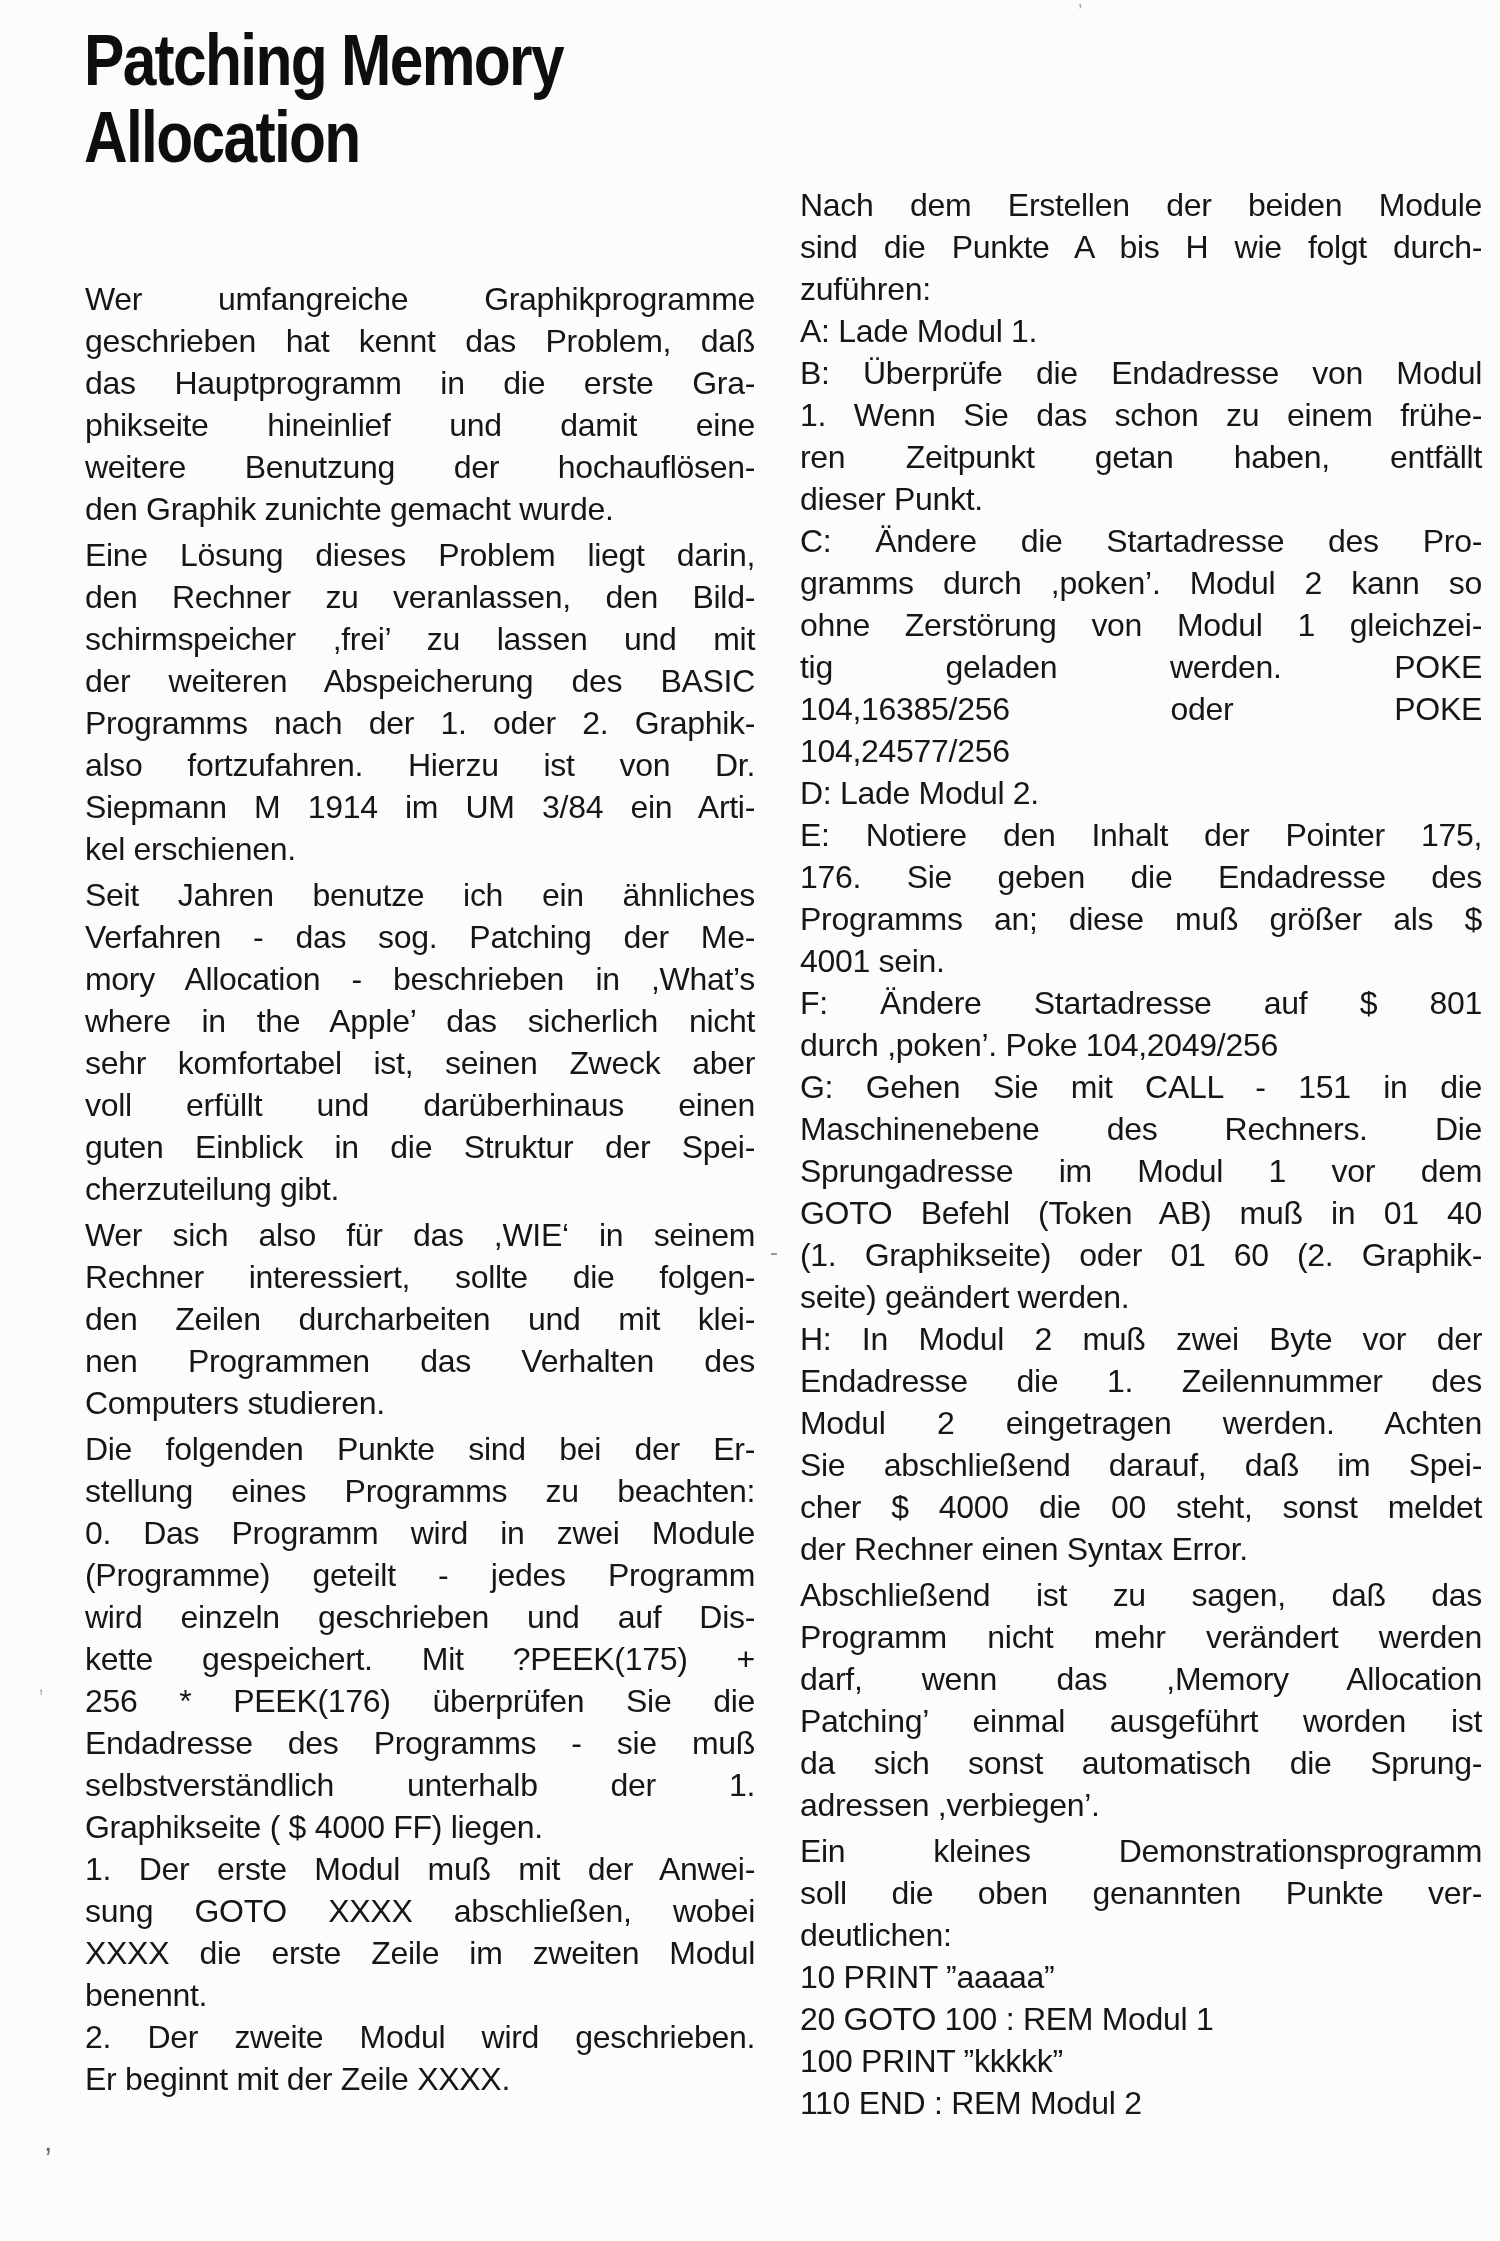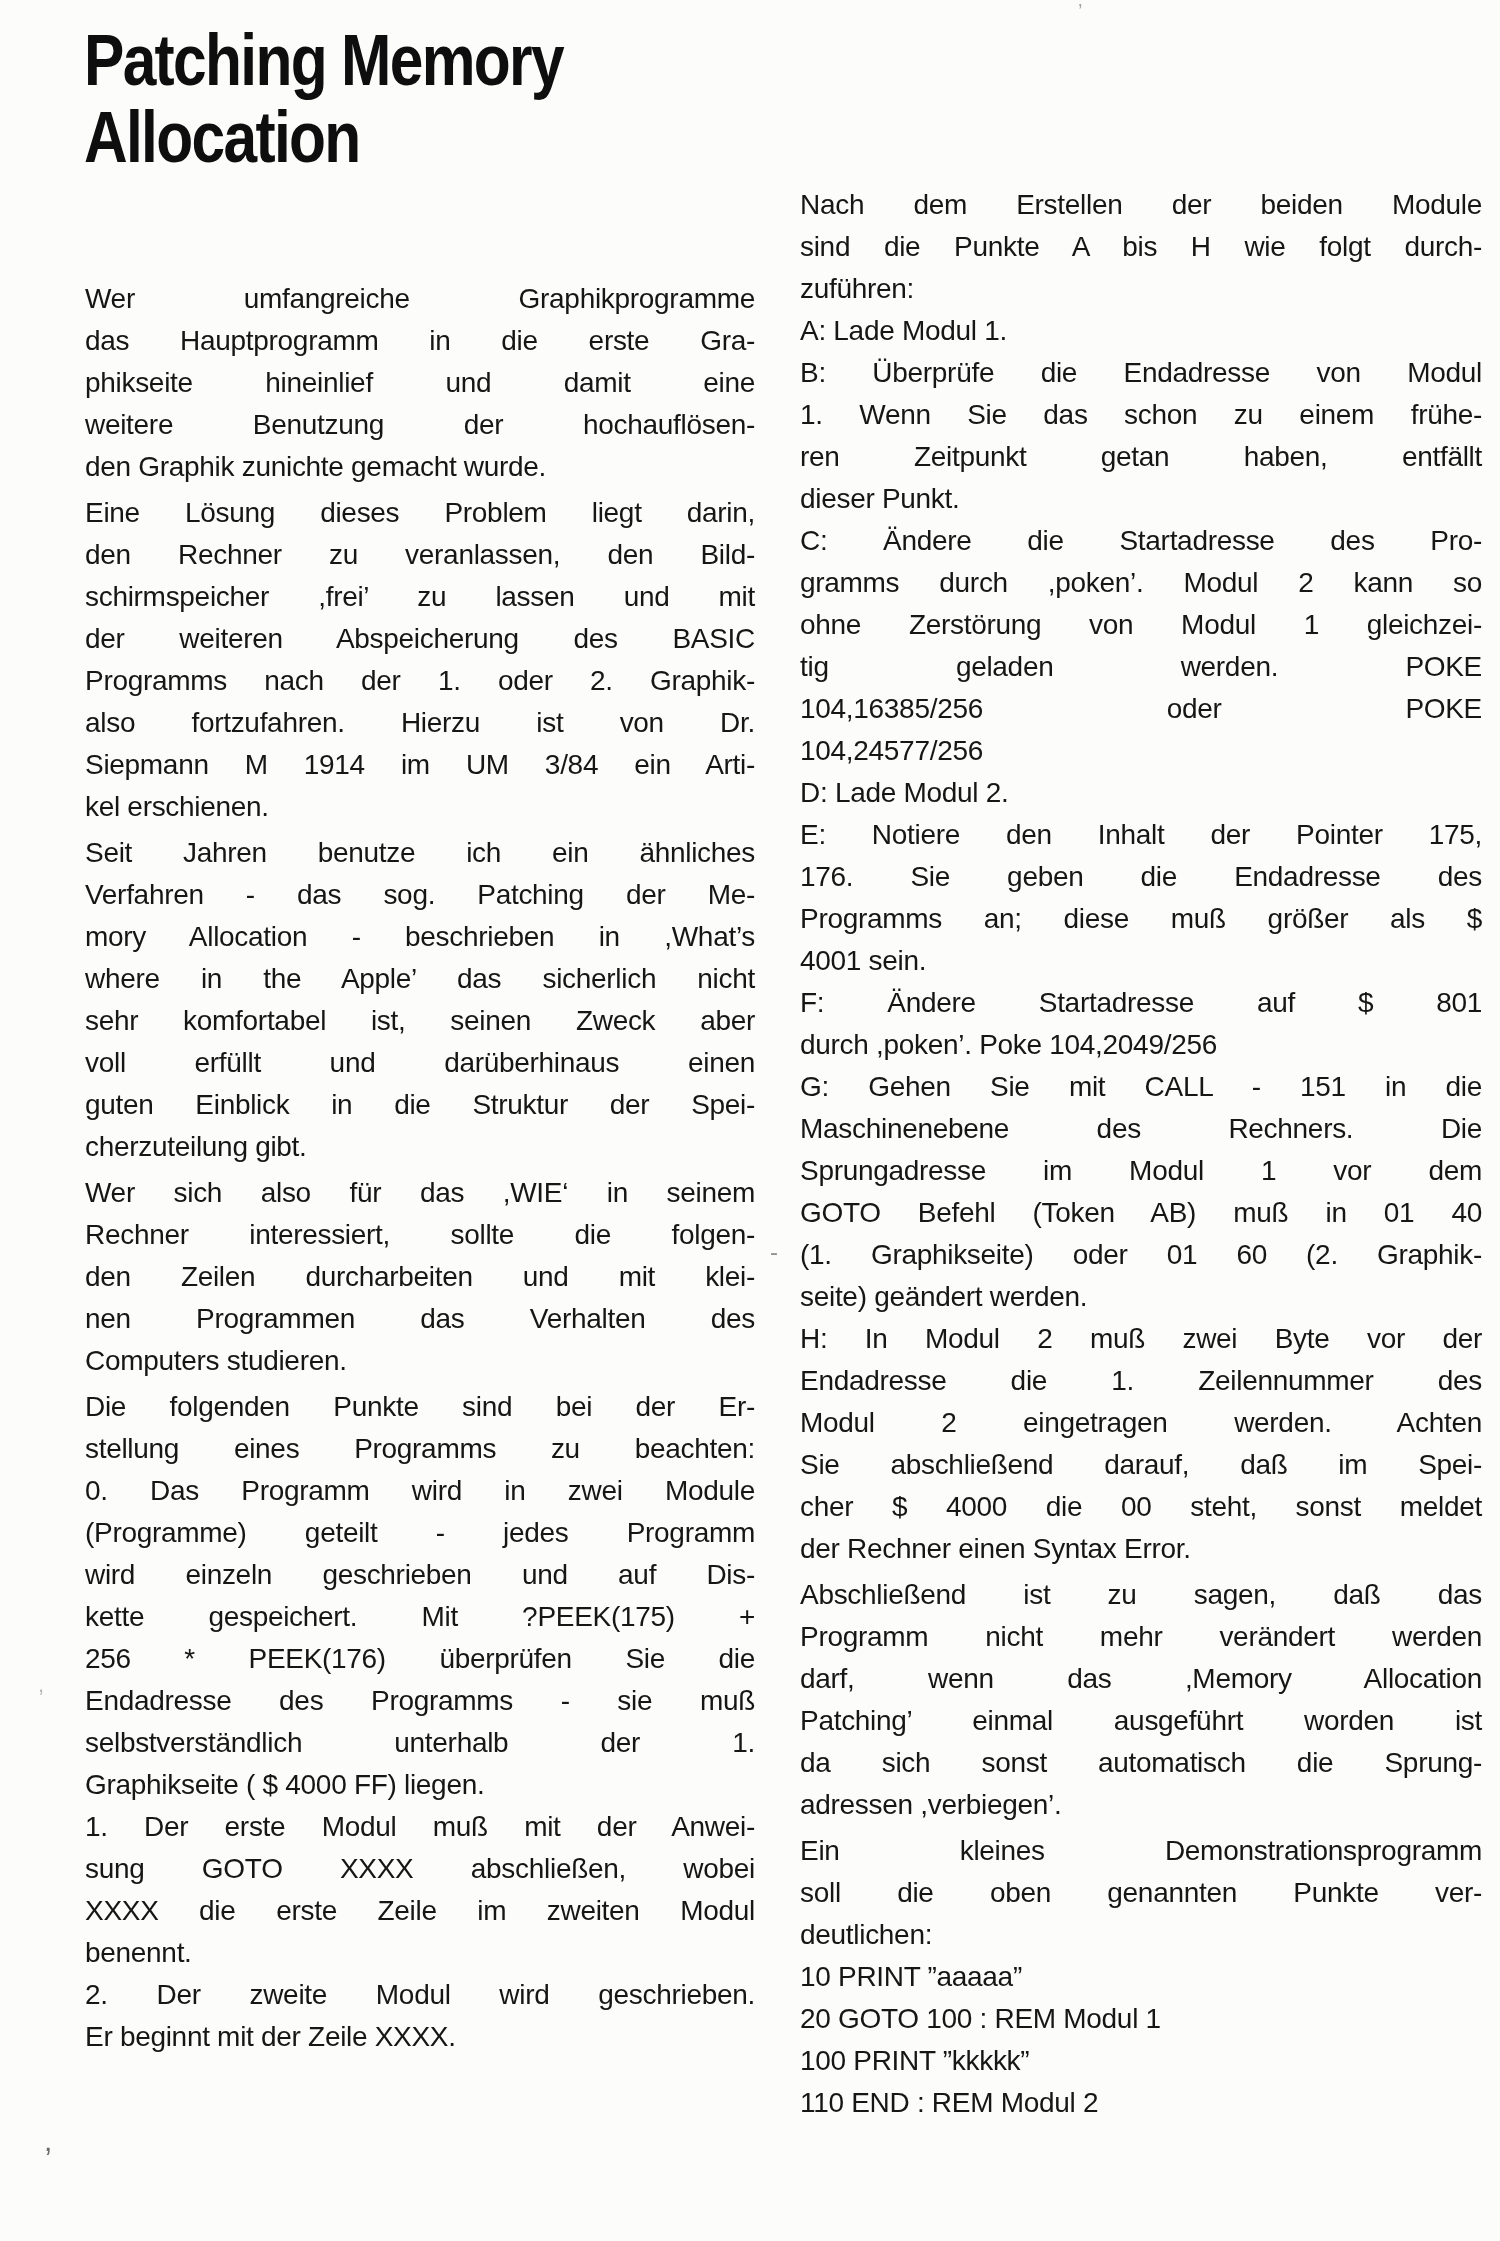--- a/index.html
+++ b/index.html
@@ -26,21 +26,21 @@
     line-height: 77px;
     letter-spacing: -2px;
     transform: scaleX(0.84);
     transform-origin: 0 0;
     white-space: nowrap;
     color: #0e0e0e;
   }
   .title-line { display: block; }
   .col {
     position: absolute;
-    font-size: 28px;
+    font-size: 32px;
     line-height: 42px;
     letter-spacing: -0.3px;
   }
   .col-left  { left: 85px;  top: 278px; width: 670px; }
   .col-right { left: 800px; top: 184px; width: 682px; }
   .block { margin: 0; }
   .block.gapped { margin-top: 4px; }
   .line {
     text-align: justify;
     text-align-last: justify;
@@ -61,20 +61,21 @@
 
 <div class="page">
   <h1 class="title">
     <span class="title-line">Patching Memory</span>
     <span class="title-line">Allocation</span>
   </h1>
 
   <div class="col col-left" id="col-left">
       <div class="block">
         <div class="line">Wer umfangreiche Graphikprogramme</div>
+        <div class="line">geschrieben hat kennt das Problem, daß</div>
         <div class="line">das Hauptprogramm in die erste Gra-</div>
         <div class="line">phikseite hineinlief und damit eine</div>
         <div class="line">weitere Benutzung der hochauflösen-</div>
         <div class="line flush">den Graphik zunichte gemacht wurde.</div>
       </div>
       <div class="block gapped">
         <div class="line">Eine Lösung dieses Problem liegt darin,</div>
         <div class="line">den Rechner zu veranlassen, den Bild-</div>
         <div class="line">schirmspeicher ,frei’ zu lassen und mit</div>
         <div class="line">der weiteren Abspeicherung des BASIC</div>

